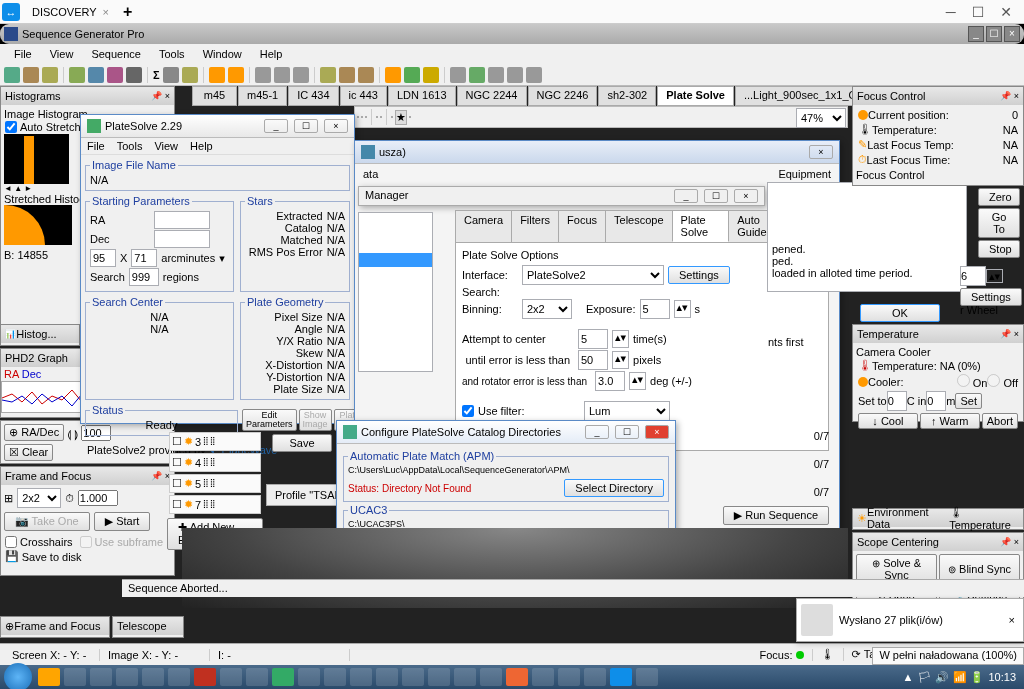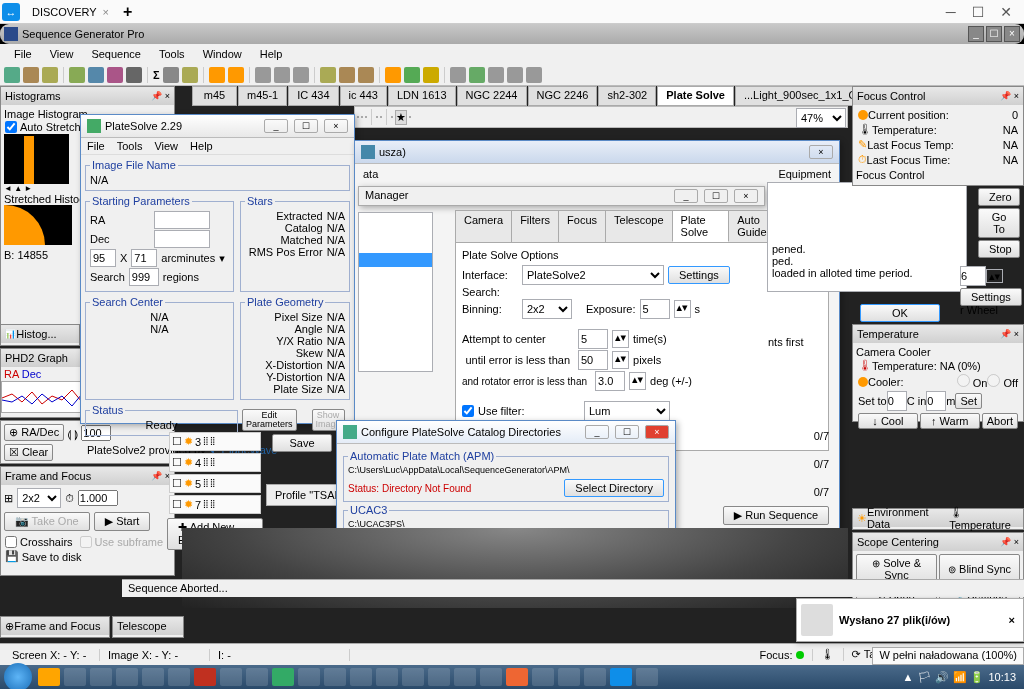--- a/index.html
+++ b/index.html
@@ -89,21 +89,21 @@
 
 
 .taskbar { position: absolute; bottom: 0; left: 0; right: 0; height: 24px; background: linear-gradient(#4a6a8a, #2a4a6a); display: flex; align-items: center; }
 .start-orb { width: 28px; height: 28px; border-radius: 50%; background: radial-gradient(#5eb5f7, #1a6eb8); margin: 0 4px; }
 .task-item { width: 22px; height: 18px; margin: 0 2px; background: rgba(255,255,255,0.15); border-radius: 2px; }
 .tray { margin-left: auto; color: #fff; padding-right: 8px; display: flex; align-items: center; gap: 4px; }
 
 .checkbox-row { display: flex; align-items: center; gap: 3px; font-size: 11px; padding: 1px; }
 input[type=checkbox] { width: 12px; height: 12px; }
 
-.notif { position: absolute; right: 0; bottom: 46px; width: 228px; height: 44px; background: #fff; border: 1px solid #aaa; box-shadow: 0 2px 6px rgba(0,0,0,0.2); padding: 4px; display: flex; align-items: center; font-weight: bold; }
+.notif { position: absolute; right: 0; bottom: 46px; width: 228px; height: 44px; background: #fff; border: 1px solid #aaa; box-shadow: 0 2px 6px rgba(0,0,0,0.2); padding: 4px; display: flex; align-items: center; }
 .notif .avatar { width: 32px; height: 32px; background: #ddd; border-radius: 2px; margin-right: 6px; }
 .notif .close { margin-left: auto; cursor: pointer; padding: 0 4px; }
 .battery-notif { position: absolute; right: 0; bottom: 46px; height: 18px; background: #fafafa; border: 1px solid #aaa; padding: 1px 6px; font-size: 10px; }
 
 
 .gear-row { display: flex; align-items: center; gap: 2px; padding: 2px; border: 1px solid #ccc; background: #fafafa; margin: 2px; }
 
 .zoom-combo { position: absolute; right: 178px; top: 22px; display: flex; align-items: center; }
 
 .icon-circle { display: inline-block; border-radius: 50%; }
@@ -415,21 +415,21 @@
                 <span>N/A</span>
               </div>
             </div>
         </fieldset>
       </div>
       <div style="display:flex;gap:2px">
         <fieldset class="fieldset" style="flex:1">
             <legend class="fieldset-legend">Status</legend>
           <div style="text-align:center">Ready</div>
         </fieldset>
-        <div style="display:flex;gap:15px;width:110px;align-items:center">
+        <div style="display:flex;gap:2px;width:110px;align-items:center">
           <button class="btn" style="padding:1px 3px;font-size:9px;white-space:pre;line-height:1">Edit
 Parameters</button>
           <button class="btn" disabled="" style="padding:1px 3px;font-size:9px;white-space:pre;line-height:1;color:#aaa">Show
 Image</button>
           <button class="btn" disabled="" style="padding:1px 3px;font-size:9px;white-space:pre;line-height:1;color:#aaa">Plate
 Match</button>
         </div>
       </div>
       <div style="display:flex;align-items:center;gap:4px;padding:4px">
         <span>PlateSolve2 provided by</span>

